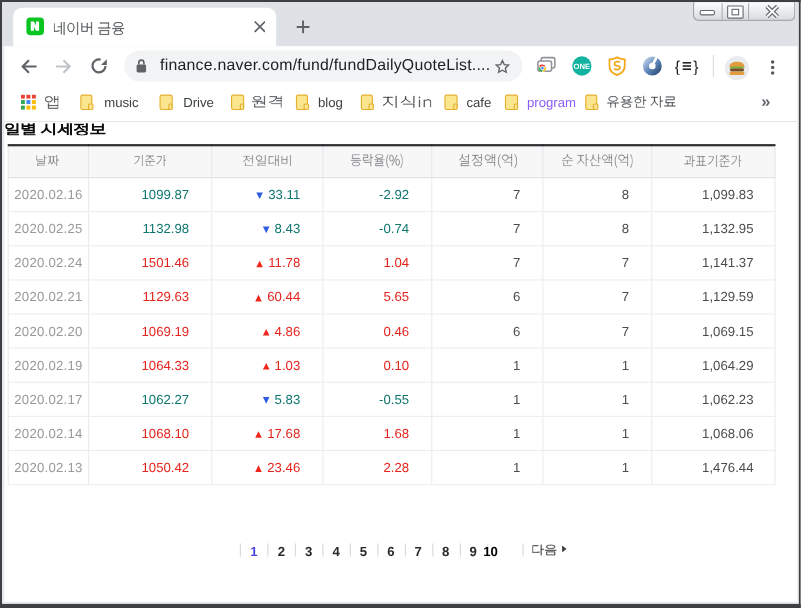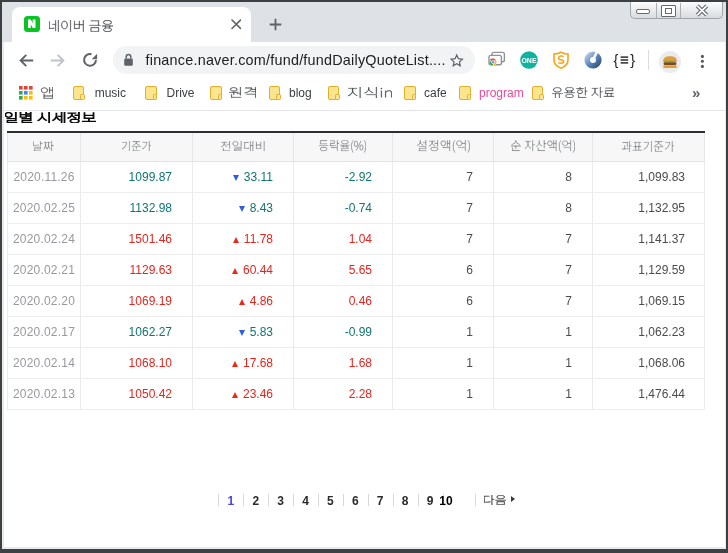--- a/index.html
+++ b/index.html
@@ -148,21 +148,21 @@
 <div class="ab" style="left:404px;top:85.8px;width:11.5px;height:13.8px;background:#FBE58F;border:1.5px solid #E3AE2B;border-radius:2px;box-sizing:border-box"></div>
 <div class="ab" style="left:411.6px;top:94.39999999999999px;width:4.6px;height:5.2px;background:#FBE58F;border:1.5px solid #E3AE2B;border-radius:1.5px;box-sizing:border-box"></div>
 <div class="ab" style="left:459px;top:85.8px;width:11.5px;height:13.8px;background:#FBE58F;border:1.5px solid #E3AE2B;border-radius:2px;box-sizing:border-box"></div>
 <div class="ab" style="left:466.6px;top:94.39999999999999px;width:4.6px;height:5.2px;background:#FBE58F;border:1.5px solid #E3AE2B;border-radius:1.5px;box-sizing:border-box"></div>
 <div class="ab" style="left:531.5px;top:85.8px;width:11.5px;height:13.8px;background:#FBE58F;border:1.5px solid #E3AE2B;border-radius:2px;box-sizing:border-box"></div>
 <div class="ab" style="left:539.1px;top:94.39999999999999px;width:4.6px;height:5.2px;background:#FBE58F;border:1.5px solid #E3AE2B;border-radius:1.5px;box-sizing:border-box"></div>
 <div class="ab" style="left:94.7px;top:86.6px;font-size:12px;line-height:12.5px;color:#3c4043">music</div>
 <div class="ab" style="left:166.5px;top:86.6px;font-size:12px;line-height:12.5px;color:#3c4043">Drive</div>
 <div class="ab" style="left:289px;top:86.6px;font-size:12px;line-height:12.5px;color:#3c4043">blog</div>
 <div class="ab" style="left:424px;top:86.6px;font-size:12px;line-height:12.5px;color:#3c4043">cafe</div>
-<div class="ab" style="left:479px;top:86.6px;font-size:12px;line-height:12.5px;color:#ec4899">program</div>
+<div class="ab" style="left:479px;top:86.6px;font-size:12px;line-height:12.5px;color:#8b5cf6">program</div>
 <svg style="position:absolute;left:229.0px;top:87.2px" width="27.00" height="10.80" viewBox="5.3 -81.5 163.9 88.1" preserveAspectRatio="none">
     <path d="M33.1 -38.0H36.4V-18.1H33.1ZM72.7 -81.5H76.0V-14.1H72.7ZM19.3 1.3H78.4V4.3H19.3ZM19.3 -20.9H22.6V2.2H19.3ZM5.9 -35.8 5.3 -38.9Q13.6 -38.9 23.4 -39.1Q33.1 -39.2 43.3 -39.8Q53.5 -40.3 63.0 -41.5L63.4 -38.9Q53.8 -37.4 43.6 -36.8Q33.3 -36.1 23.7 -36.0Q14.0 -35.8 5.9 -35.8ZM53.4 -28.5H74.1V-25.5H53.4ZM34.3 -77.4Q40.8 -77.4 45.6 -75.6Q50.4 -73.7 53.1 -70.3Q55.7 -67.0 55.7 -62.4Q55.7 -57.8 53.1 -54.4Q50.4 -51.0 45.6 -49.2Q40.8 -47.4 34.3 -47.4Q27.9 -47.4 23.1 -49.2Q18.2 -51.0 15.6 -54.4Q12.9 -57.8 12.9 -62.4Q12.9 -67.0 15.6 -70.3Q18.2 -73.7 23.1 -75.6Q27.9 -77.4 34.3 -77.4ZM34.3 -74.7Q26.2 -74.7 21.1 -71.2Q16.0 -67.7 16.0 -62.4Q16.0 -57.1 21.1 -53.7Q26.2 -50.2 34.3 -50.2Q42.3 -50.2 47.4 -53.7Q52.5 -57.1 52.5 -62.4Q52.5 -66.0 50.2 -68.8Q47.9 -71.5 43.8 -73.1Q39.7 -74.7 34.3 -74.7Z M139.9 -75.2H143.4Q143.4 -64.6 138.1 -56.0Q132.7 -47.3 123.2 -41.0Q113.7 -34.6 101.2 -31.0L99.7 -33.7Q111.6 -37.2 120.6 -43.1Q129.7 -48.9 134.8 -56.9Q139.9 -64.8 139.9 -74.5ZM103.7 -75.2H141.4V-72.3H103.7ZM111.6 -24.5H169.2V6.6H165.9V-21.5H111.6ZM165.9 -81.5H169.2V-28.7H165.9ZM140.4 -64.2H167.1V-61.2H140.4ZM139.4 -45.6H166.6V-42.6H139.4Z" fill="#393d41" stroke="#393d41" stroke-width="2.2"></path>
   </svg>
 <svg style="position:absolute;left:347.5px;top:87.0px" width="44.00" height="11.20" viewBox="6.6 -81.6 250.3 88.3" preserveAspectRatio="none">
     <path d="M31.5 -70.3H34.4V-51.4Q34.4 -45.1 32.0 -38.9Q29.6 -32.6 25.8 -27.1Q21.9 -21.6 17.4 -17.4Q12.9 -13.1 8.7 -10.7L6.6 -13.4Q10.6 -15.5 15.0 -19.5Q19.3 -23.4 23.1 -28.6Q26.8 -33.9 29.1 -39.8Q31.5 -45.6 31.5 -51.4ZM31.8 -70.3H34.7V-51.4Q34.7 -45.6 37.1 -40.0Q39.4 -34.4 43.2 -29.6Q47.1 -24.7 51.5 -21.1Q55.9 -17.4 60.1 -15.5L58.0 -12.8Q53.6 -15.1 49.0 -19.0Q44.4 -22.8 40.5 -28.0Q36.6 -33.1 34.2 -39.0Q31.8 -45.0 31.8 -51.4ZM8.8 -72.0H57.9V-69.0H8.8ZM73.8 -81.6H77.0V6.7H73.8Z M123.3 -77.2H126.1V-68.5Q126.1 -60.1 122.6 -53.0Q119.1 -45.9 113.5 -40.7Q108.0 -35.4 101.8 -32.5L99.9 -35.2Q104.3 -37.1 108.4 -40.4Q112.6 -43.6 115.9 -48.0Q119.3 -52.4 121.3 -57.6Q123.3 -62.8 123.3 -68.5ZM123.6 -77.2H126.4V-68.5Q126.4 -63.0 128.4 -58.1Q130.5 -53.2 133.9 -49.1Q137.3 -44.9 141.6 -41.8Q145.8 -38.7 150.2 -36.9L148.4 -34.2Q142.2 -37.0 136.5 -42.0Q130.8 -46.9 127.2 -53.7Q123.6 -60.5 123.6 -68.5ZM111.6 -22.9H169.2V6.7H165.9V-19.9H111.6ZM165.9 -81.6H169.2V-28.0H165.9Z M194.5 0.0V-52.7H198.1V0.0ZM196.4 -66.0Q194.8 -66.0 193.8 -67.1Q192.8 -68.2 192.8 -70.1Q192.8 -71.8 193.8 -72.8Q194.8 -73.9 196.4 -73.9Q197.9 -73.9 198.9 -72.8Q200.0 -71.8 200.0 -70.1Q200.0 -68.2 198.9 -67.1Q197.9 -66.0 196.4 -66.0Z M219.0 0.0V-52.7H222.0L222.6 -44.3H222.8Q226.9 -48.4 231.2 -51.2Q235.5 -54.0 241.0 -54.0Q249.1 -54.0 253.0 -49.0Q256.9 -44.1 256.9 -33.9V0.0H253.3V-33.4Q253.3 -42.1 250.4 -46.4Q247.4 -50.7 240.6 -50.7Q235.7 -50.7 231.6 -48.1Q227.6 -45.5 222.6 -40.3V0.0Z" fill="#393d41" stroke="#393d41" stroke-width="2.2"></path>
   </svg>
 <svg style="position:absolute;left:551.5px;top:87.0px" width="62.50" height="11.00" viewBox="5.8 -81.6 470.2 88.3" preserveAspectRatio="none">
     <path d="M29.0 -28.2H32.4V6.7H29.0ZM59.2 -28.2H62.5V6.7H59.2ZM5.8 -30.2H85.9V-27.2H5.8ZM45.7 -77.5Q54.7 -77.5 61.4 -75.2Q68.1 -72.9 71.8 -68.8Q75.5 -64.6 75.5 -58.8Q75.5 -53.1 71.8 -48.9Q68.1 -44.7 61.4 -42.4Q54.7 -40.1 45.7 -40.1Q36.8 -40.1 30.1 -42.4Q23.3 -44.7 19.6 -48.9Q15.9 -53.1 15.9 -58.8Q15.9 -64.6 19.6 -68.8Q23.3 -72.9 30.1 -75.2Q36.8 -77.5 45.7 -77.5ZM45.7 -74.7Q38.0 -74.7 32.0 -72.7Q26.0 -70.6 22.6 -67.1Q19.2 -63.5 19.2 -58.8Q19.2 -54.2 22.6 -50.6Q26.0 -47.0 32.0 -45.0Q38.0 -43.0 45.7 -43.0Q53.5 -43.0 59.5 -45.0Q65.4 -47.0 68.8 -50.6Q72.2 -54.2 72.2 -58.8Q72.2 -63.5 68.8 -67.1Q65.4 -70.6 59.5 -72.7Q53.5 -74.7 45.7 -74.7Z M119.4 -51.3H122.6V-34.2H119.4ZM153.2 -51.3H156.4V-34.2H153.2ZM97.9 -36.1H177.6V-33.2H97.9ZM137.8 -24.2Q151.8 -24.2 159.7 -20.3Q167.6 -16.4 167.6 -9.0Q167.6 -1.6 159.7 2.4Q151.8 6.4 137.8 6.4Q123.8 6.4 115.9 2.4Q108.0 -1.6 108.0 -9.0Q108.0 -16.4 115.9 -20.3Q123.8 -24.2 137.8 -24.2ZM137.8 -21.4Q129.9 -21.4 123.9 -19.9Q117.9 -18.3 114.6 -15.6Q111.3 -12.8 111.3 -9.0Q111.3 -5.1 114.6 -2.3Q117.9 0.5 123.9 2.0Q129.9 3.5 137.8 3.5Q145.8 3.5 151.8 2.0Q157.7 0.5 161.0 -2.3Q164.3 -5.1 164.3 -9.0Q164.3 -12.8 161.0 -15.6Q157.7 -18.3 151.8 -19.9Q145.8 -21.4 137.8 -21.4ZM137.7 -79.6Q147.1 -79.6 153.9 -77.8Q160.6 -75.9 164.2 -72.4Q167.8 -68.9 167.8 -63.8Q167.8 -58.8 164.2 -55.2Q160.6 -51.7 153.9 -49.9Q147.1 -48.0 137.7 -48.0Q128.3 -48.0 121.6 -49.9Q114.8 -51.7 111.2 -55.2Q107.6 -58.8 107.6 -63.8Q107.6 -68.9 111.2 -72.4Q114.8 -75.9 121.6 -77.8Q128.3 -79.6 137.7 -79.6ZM137.7 -76.8Q129.7 -76.8 123.6 -75.2Q117.6 -73.6 114.2 -70.7Q110.9 -67.8 110.9 -63.8Q110.9 -59.9 114.2 -57.0Q117.6 -54.0 123.6 -52.4Q129.7 -50.8 137.7 -50.8Q145.8 -50.8 151.8 -52.4Q157.8 -54.0 161.2 -57.0Q164.5 -59.9 164.5 -63.8Q164.5 -67.8 161.2 -70.7Q157.8 -73.6 151.8 -75.2Q145.8 -76.8 137.7 -76.8Z M254.1 -81.5H257.4V-15.1H254.1ZM256.0 -50.4H271.8V-47.4H256.0ZM190.4 -69.2H242.7V-66.2H190.4ZM216.5 -59.6Q222.7 -59.6 227.3 -57.7Q231.9 -55.7 234.4 -52.2Q237.0 -48.6 237.0 -43.7Q237.0 -38.9 234.4 -35.4Q231.9 -31.8 227.3 -29.9Q222.7 -27.9 216.5 -27.9Q210.3 -27.9 205.7 -29.9Q201.0 -31.8 198.4 -35.4Q195.9 -38.9 195.9 -43.7Q195.9 -48.6 198.4 -52.2Q201.0 -55.7 205.7 -57.7Q210.3 -59.6 216.5 -59.6ZM216.5 -56.7Q208.6 -56.7 203.8 -53.1Q199.0 -49.4 199.0 -43.7Q199.0 -38.1 203.8 -34.5Q208.6 -30.8 216.5 -30.8Q224.3 -30.8 229.1 -34.5Q233.9 -38.1 233.9 -43.7Q233.9 -49.4 229.1 -53.1Q224.3 -56.7 216.5 -56.7ZM214.9 -81.4H218.2V-67.4H214.9ZM204.5 1.3H262.2V4.3H204.5ZM204.5 -20.7H207.7V2.4H204.5Z M327.8 -70.3H330.6V-51.4Q330.6 -45.1 328.2 -38.9Q325.9 -32.7 322.0 -27.2Q318.2 -21.6 313.8 -17.4Q309.4 -13.1 305.2 -10.7L303.0 -13.4Q307.0 -15.5 311.3 -19.5Q315.6 -23.4 319.4 -28.6Q323.1 -33.9 325.5 -39.8Q327.8 -45.6 327.8 -51.4ZM328.1 -70.3H330.8V-51.4Q330.8 -45.9 333.0 -40.4Q335.2 -34.9 338.8 -30.0Q342.3 -25.1 346.6 -21.4Q350.8 -17.6 354.9 -15.5L352.8 -12.8Q348.5 -15.2 344.1 -19.2Q339.8 -23.2 336.1 -28.4Q332.5 -33.6 330.3 -39.5Q328.1 -45.4 328.1 -51.4ZM305.8 -72.0H352.5V-69.0H305.8ZM367.1 -81.6H370.4V6.7H367.1ZM369.5 -43.9H386.6V-40.9H369.5Z M420.4 -29.6H423.7V-7.0H420.4ZM448.9 -29.8H452.1V-7.2H448.9ZM395.9 -8.4H476.0V-5.4H395.9ZM406.4 -74.2H465.1V-50.2H409.9V-29.6H406.7V-53.1H461.9V-71.2H406.4ZM406.7 -31.3H467.2V-28.4H406.7Z" fill="#393d41" stroke="#393d41" stroke-width="2.2"></path>
   </svg>
 <div class="ab" style="left:692px;top:84px;font-size:15px;font-weight:bold;color:#5f6368">»</div>
@@ -185,21 +185,21 @@
         <th></th>
         <th></th>
         <th></th>
         <th></th>
         <th></th>
         <th></th>
       </tr>
     </thead>
     <tbody>
       <tr>
-        <td class="dt">2020.11.26</td>
+        <td class="dt">2020.02.16</td>
         <td class="dn">1099.87</td>
         <td class="dn"><span class="tri-d"></span>33.11</td>
         <td class="dn">-2.92</td>
         <td>7</td>
         <td>8</td>
         <td class="c7">1,099.83</td>
       </tr>
       <tr>
         <td class="dt">2020.02.25</td>
         <td class="dn">1132.98</td>
@@ -230,24 +230,33 @@
       <tr>
         <td class="dt">2020.02.20</td>
         <td class="up">1069.19</td>
         <td class="up"><span class="tri-u"></span>4.86</td>
         <td class="up">0.46</td>
         <td>6</td>
         <td>7</td>
         <td class="c7">1,069.15</td>
       </tr>
       <tr>
+        <td class="dt">2020.02.19</td>
+        <td class="up">1064.33</td>
+        <td class="up"><span class="tri-u"></span>1.03</td>
+        <td class="up">0.10</td>
+        <td>1</td>
+        <td>1</td>
+        <td class="c7">1,064.29</td>
+      </tr>
+      <tr>
         <td class="dt">2020.02.17</td>
         <td class="dn">1062.27</td>
         <td class="dn"><span class="tri-d"></span>5.83</td>
-        <td class="dn">-0.99</td>
+        <td class="dn">-0.55</td>
         <td>1</td>
         <td>1</td>
         <td class="c7">1,062.23</td>
       </tr>
       <tr>
         <td class="dt">2020.02.14</td>
         <td class="up">1068.10</td>
         <td class="up"><span class="tri-u"></span>17.68</td>
         <td class="up">1.68</td>
         <td>1</td>

